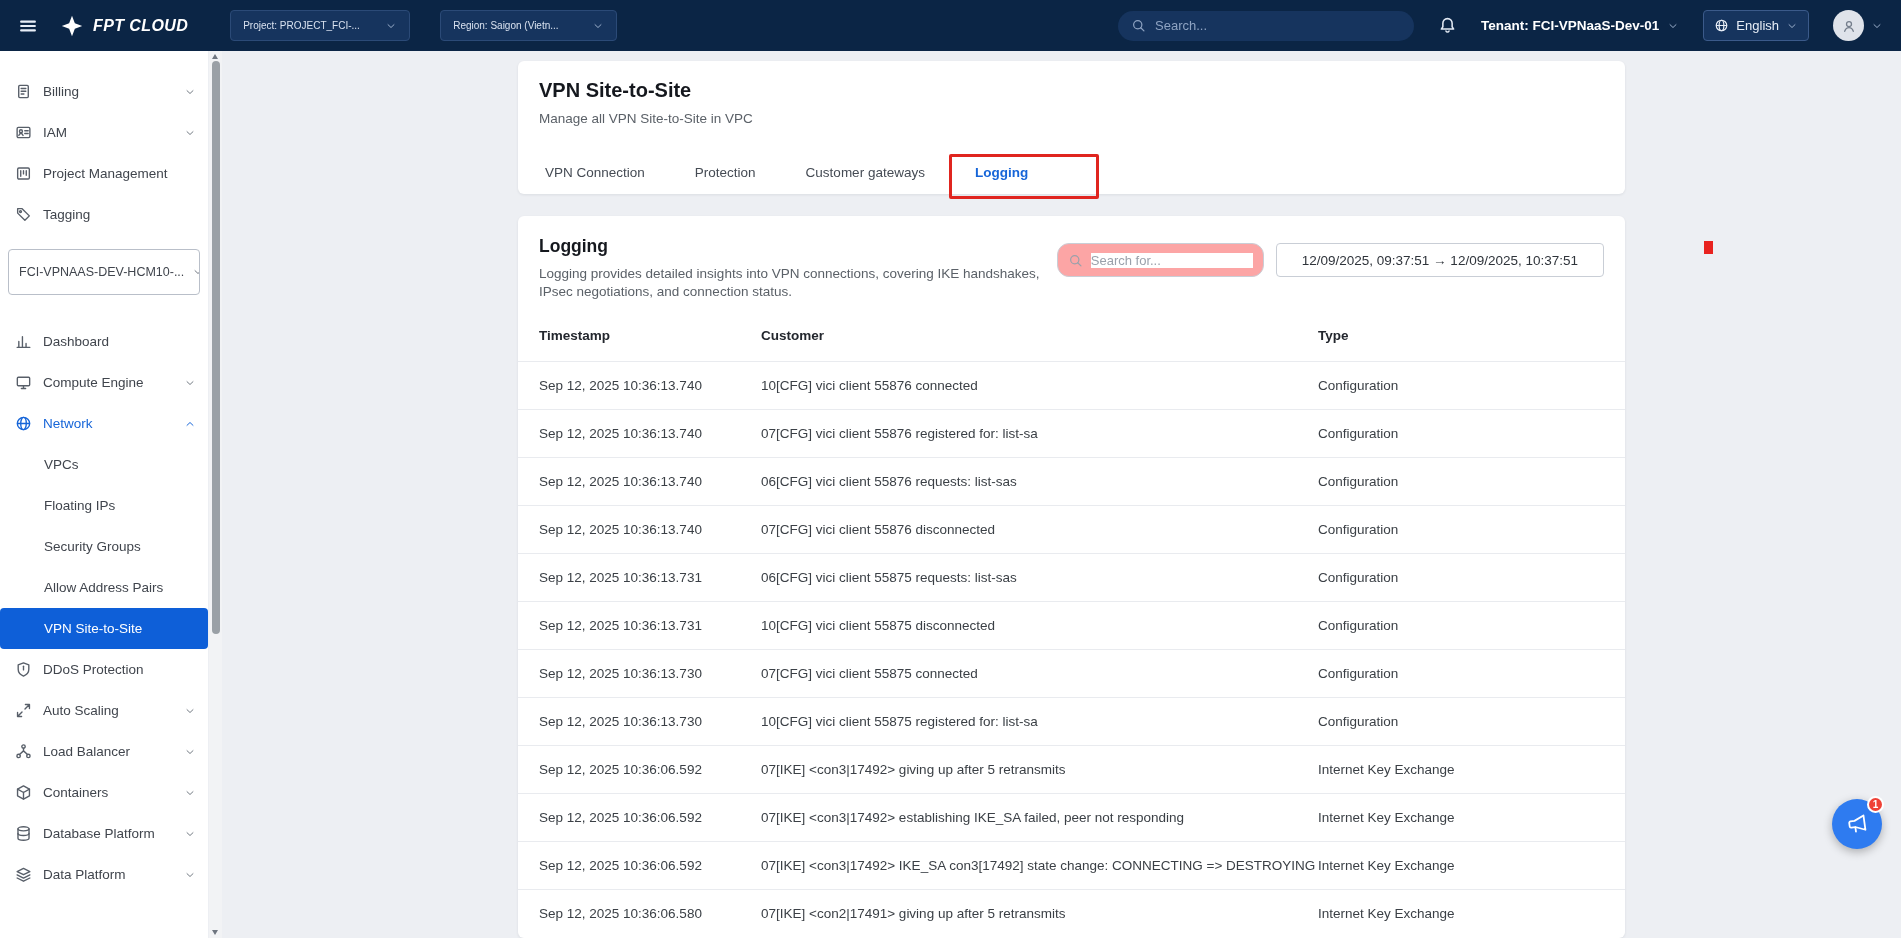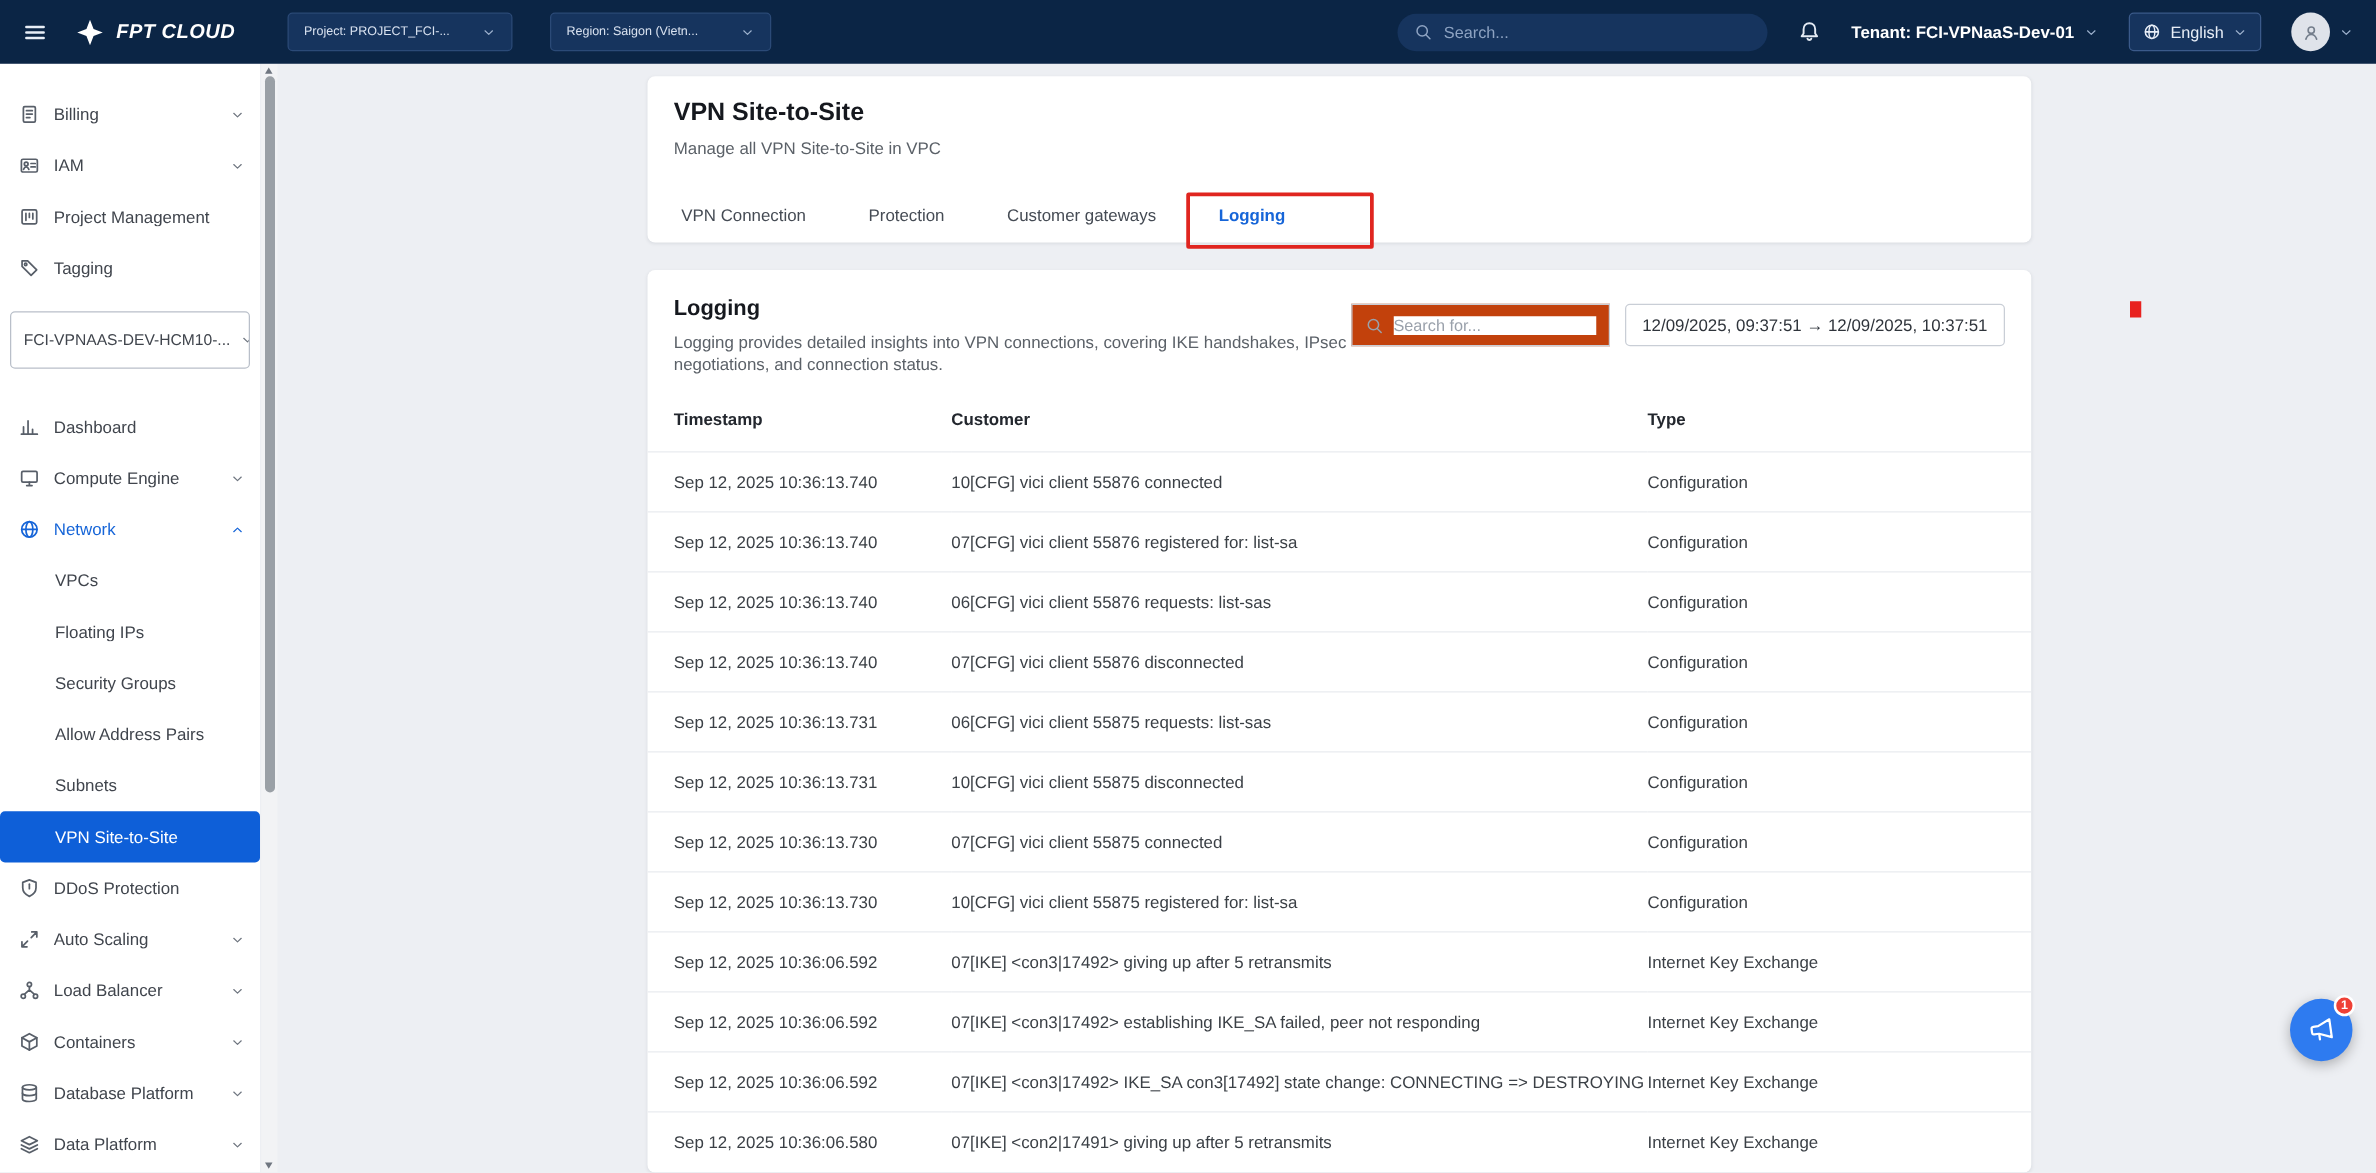--- a/index.html
+++ b/index.html
@@ -62,25 +62,25 @@
   .tabs{position:absolute;left:21px;bottom:0;height:44px;display:flex;}
   .tab{padding:0 25px;display:flex;align-items:center;font-size:13.5px;color:#454b54;cursor:pointer;white-space:nowrap;}
   .tab:first-child{padding-left:6px;}
   .tab.active{color:#1665d8;font-weight:700;}
 
   .card-log{top:216px;height:722px;overflow:hidden;}
   .log-head{display:flex;justify-content:space-between;align-items:flex-start;padding:20px 21px 0;}
   .log-title{font-size:17.5px;font-weight:700;color:#15181e;}
   .log-desc{font-size:13.5px;color:#5b6168;max-width:560px;margin-top:8px;line-height:1.35;}
   .log-controls{display:flex;gap:12px;align-items:center;margin-top:7px;}
-  .log-search{width:207px;height:34px;border:1px solid #c9ced6;border-radius:0;display:flex;align-items:center;gap:8px;padding:0 10px;background:#c2410c;}
+  .log-search{width:207px;height:34px;border:1px solid #c9ced6;border-radius:12px;display:flex;align-items:center;gap:8px;padding:0 10px;background:#fca5a5;}
   .log-search .ic{color:#9aa1ab;}
   .log-search input{flex:1;min-width:0;border:0;outline:0;font-size:13px;color:#333;font-family:inherit;}
   .log-search input::placeholder{color:#9aa1ab;}
-  .date-range{height:34px;border:1px solid #c9ced6;border-radius:4px;display:flex;align-items:center;padding:0 13px;font-size:13.5px;color:#2f343b;white-space:nowrap;cursor:pointer;background:#fff;}
+  .date-range{height:34px;border:1px solid #c9ced6;border-radius:4px;display:flex;align-items:center;padding:0 25px;font-size:13.5px;color:#2f343b;white-space:nowrap;cursor:pointer;background:#fff;}
 
   .log-table{width:100%;border-collapse:collapse;margin-top:8px;table-layout:fixed;}
   .log-table th{height:52px;text-align:left;font-size:13.5px;font-weight:700;color:#23272e;vertical-align:middle;}
   .log-table td{height:48px;font-size:13.5px;color:#3b4046;vertical-align:middle;border-top:1px solid #e9ebef;overflow:hidden;white-space:nowrap;text-overflow:ellipsis;}
   .col-ts{padding-left:21px;}
 
   
   .tab-annotation{position:absolute;left:949px;top:154px;width:150px;height:45px;border:3px solid #e0251f;border-radius:2px;z-index:40;pointer-events:none;}
   .red-marker{position:absolute;left:1704px;top:241px;width:9px;height:13px;background:#e8221f;z-index:40;}
 
@@ -283,23 +283,20 @@
       </div>
       <div class="sb-item sub">
         <span class="sb-label">Floating IPs</span>
       </div>
       <div class="sb-item sub">
         <span class="sb-label">Security Groups</span>
       </div>
       <div class="sb-item sub">
         <span class="sb-label">Allow Address Pairs</span>
       </div>
-      <div class="sb-item sub">
-        <span class="sb-label">Subnets</span>
-      </div>
       <div class="sb-item sub active">
         <span class="sb-label">VPN Site-to-Site</span>
       </div>
       <div class="sb-item">
         <span class="ic sb-ic">
           <svg viewBox="0 0 16 16" aria-hidden="true">
             <path d="M8 1.8l5 1.9v4.1c0 3-2 5.2-5 6.4-3-1.2-5-3.4-5-6.4V3.7l5-1.9z"></path>
             <path d="M8 5v3.4"></path>
           </svg>
         </span>

